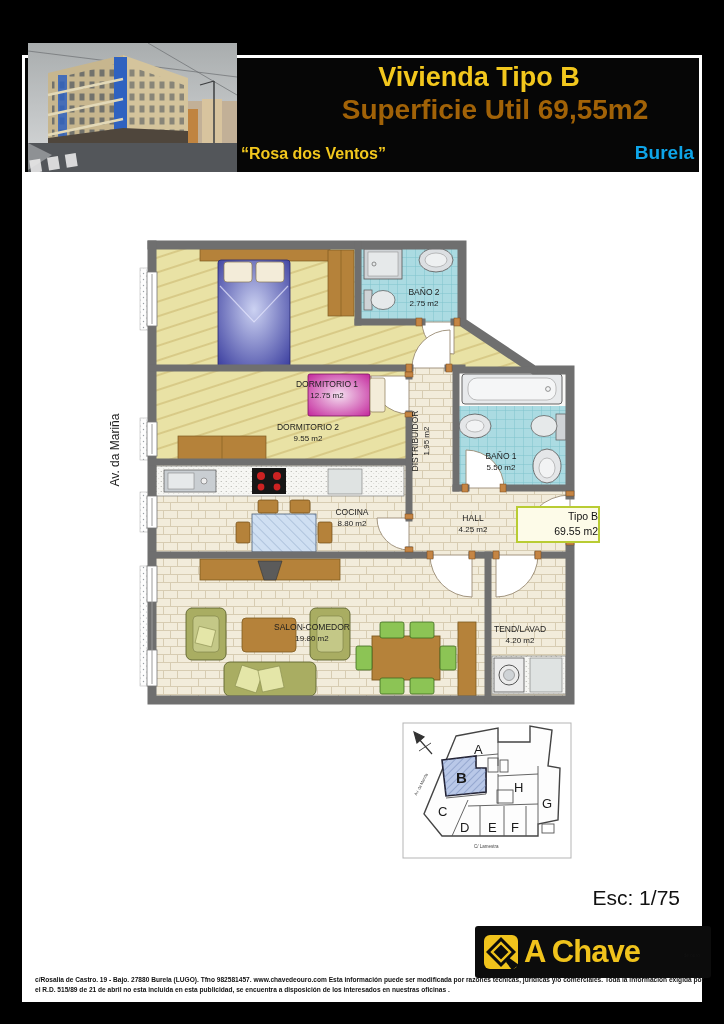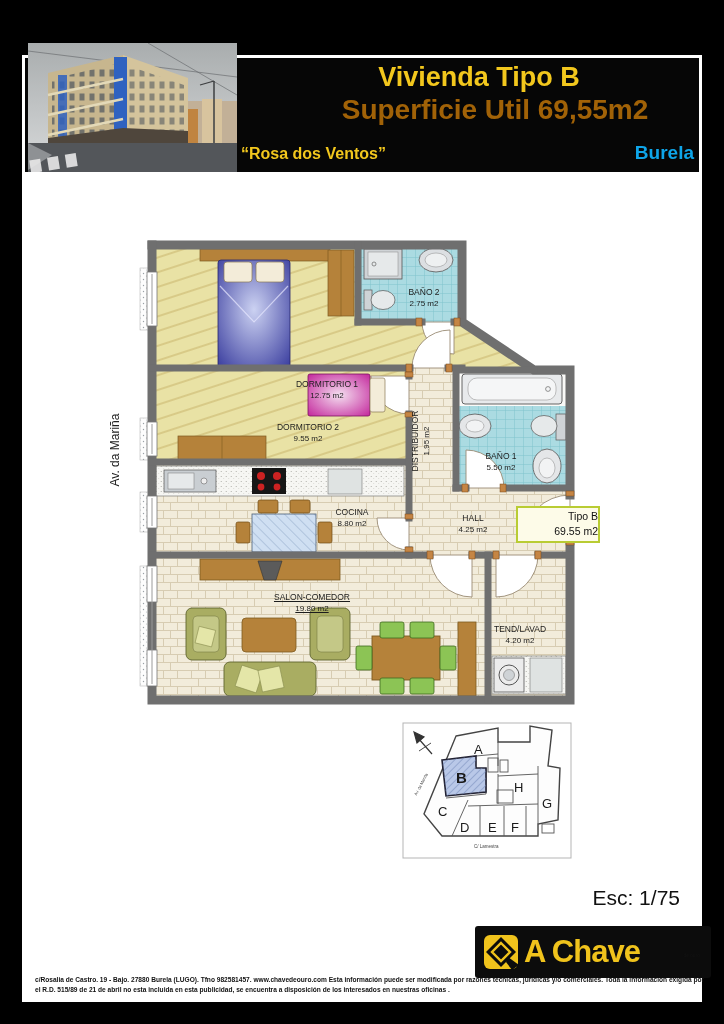--- a/index.html
+++ b/index.html
@@ -292,21 +292,21 @@
     <span class="area">5.50 m2</span>
   </div>
   <div class="room-label" style="left:302px;top:507px;width:100px;">
     <span>COCINA</span>
     <span class="area">8.80 m2</span>
   </div>
   <div class="room-label" style="left:423px;top:513px;width:100px;">
     <span>HALL</span>
     <span class="area">4.25 m2</span>
   </div>
-  <div class="room-label" style="left:252px;top:592px;width:120px;text-decoration:underline;">
+  <div class="room-label" style="left:252px;top:622px;width:120px;">
     <span>SALON-COMEDOR</span>
     <span class="area">19.80 m2</span>
   </div>
   <div class="room-label" style="left:470px;top:624px;width:100px;">
     <span>TEND/LAVAD</span>
     <span class="area">4.20 m2</span>
   </div>
 
   <div class="typeb-box">
     <span>Tipo B</span>

